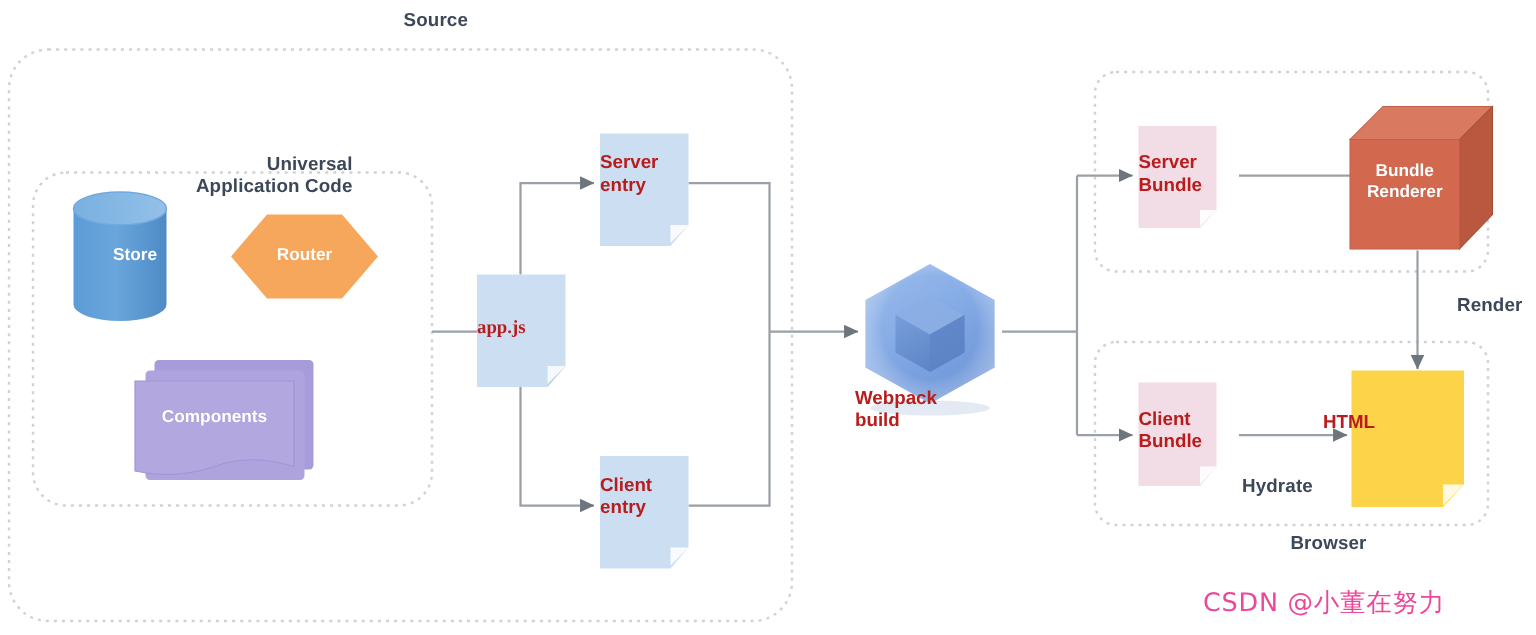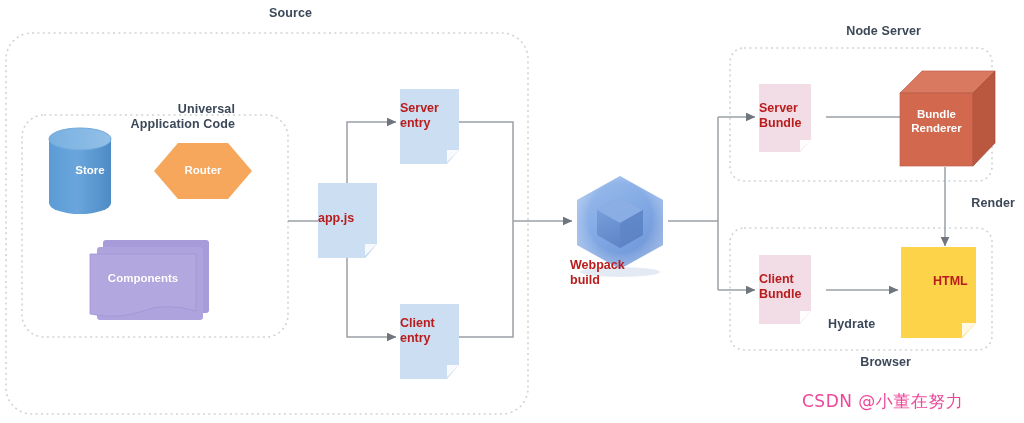--- a/index.html
+++ b/index.html
@@ -184,51 +184,50 @@
       <path d="M901,247 L976,247 L976,323 L962,338 L901,338 z" fill="#FCD349"></path>
       <path d="M962,323 L976,323 L962,337 z" fill="#ffffff" opacity="0.85"></path>
     </g>
   </svg>
 
   <div class="lbl grouplbl" style="left:232px;top:6px;width:80px;">Source</div>
 
   <div class="lbl grouplbl" style="left:75px;top:71px;width:160px;margin-top:31px;">Universal
 Application Code</div>
 
-  <div class="lbl grouplbl" style="left:801px;top:24px;width:120px;">Node Server</div>
 
   <div class="lbl grouplbl" style="left:811px;top:355px;width:100px;">Browser</div>
 
   <div class="nodelbl-white" style="left:50px;top:164px;width:80px;">Store</div>
 
   <div class="nodelbl-white" style="left:173px;top:164px;width:60px;">Router</div>
 
   <div class="nodelbl-white" style="left:88px;top:272px;width:110px;">Components</div>
 
-  <div class="nodelbl-dark" style="left:318px;top:211px;width:59px;">app.js</div>
+  <div class="nodelbl-dark" style="left:318px;top:211px;width:59px;font-family:Liberation Serif, serif;">app.js</div>
 
   <div class="nodelbl-dark" style="left:400px;top:101px;width:59px;">Server
 entry</div>
 
   <div class="nodelbl-dark" style="left:400px;top:316px;width:59px;">Client
 entry</div>
 
   <div class="nodelbl-dark" style="left:570px;top:258px;width:100px;">Webpack
 build</div>
 
   <div class="nodelbl-dark" style="left:759px;top:101px;width:52px;">Server
 Bundle</div>
 
   <div class="nodelbl-dark" style="left:759px;top:272px;width:52px;">Client
 Bundle</div>
 
   <div class="nodelbl-white" style="left:900px;top:108px;width:73px;">Bundle
 Renderer</div>
 
-  <div class="nodelbl-dark" style="left:933px;top:274px;width:75px;">HTML</div>
+  <div class="nodelbl-dark" style="left:882px;top:274px;width:75px;">HTML</div>
 
   <div class="lbl edgelbl" style="left:945px;top:196px;width:70px;text-align:right;">Render</div>
 
   <div class="lbl edgelbl" style="left:828px;top:297px;width:70px;text-align:left;margin-top:20px;">Hydrate</div>
 
   <div class="watermark">CSDN @小董在努力</div>
 
 </div>
 
 </body></html>

